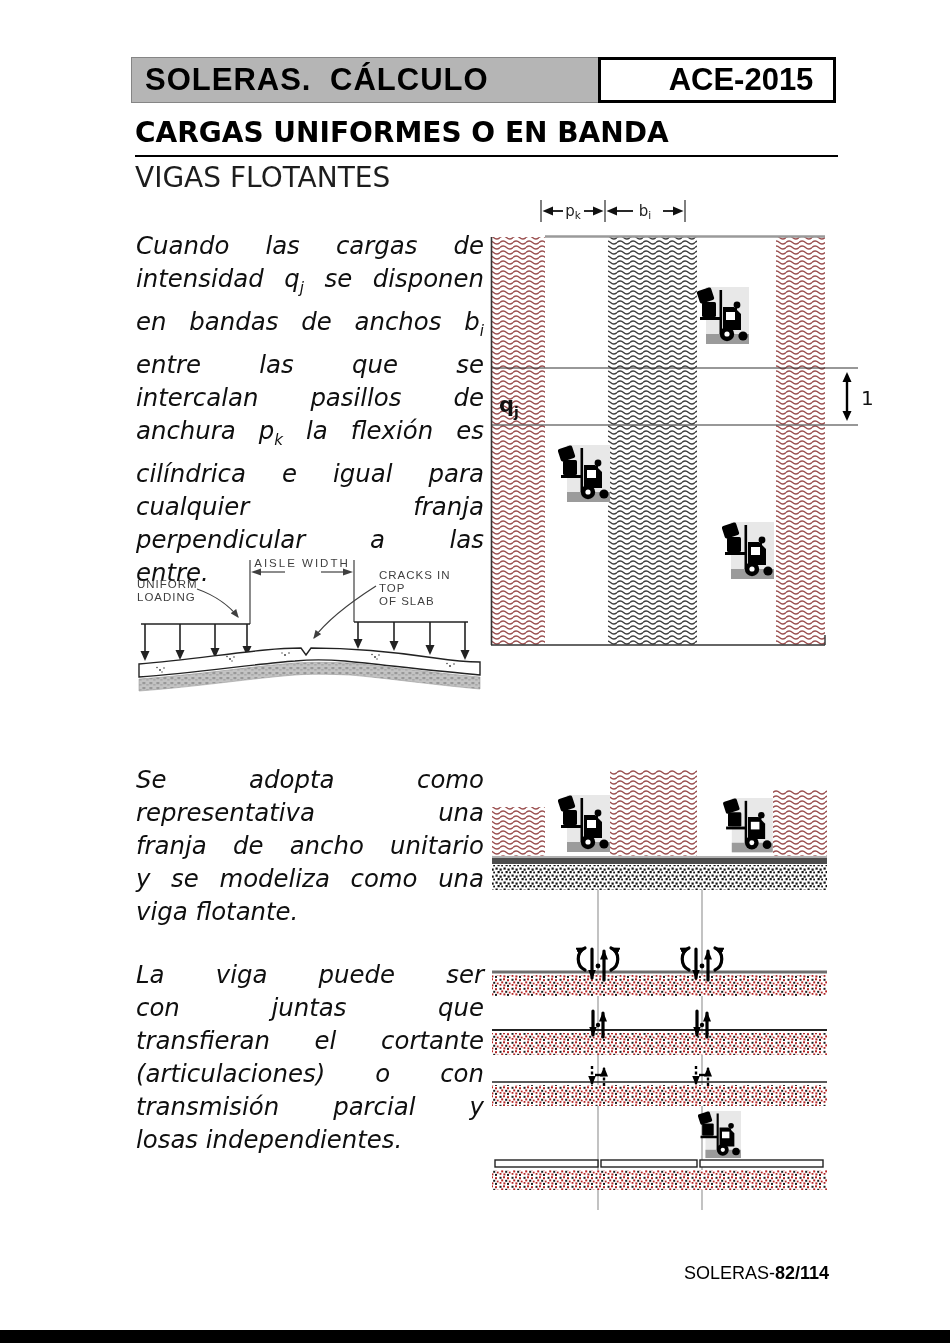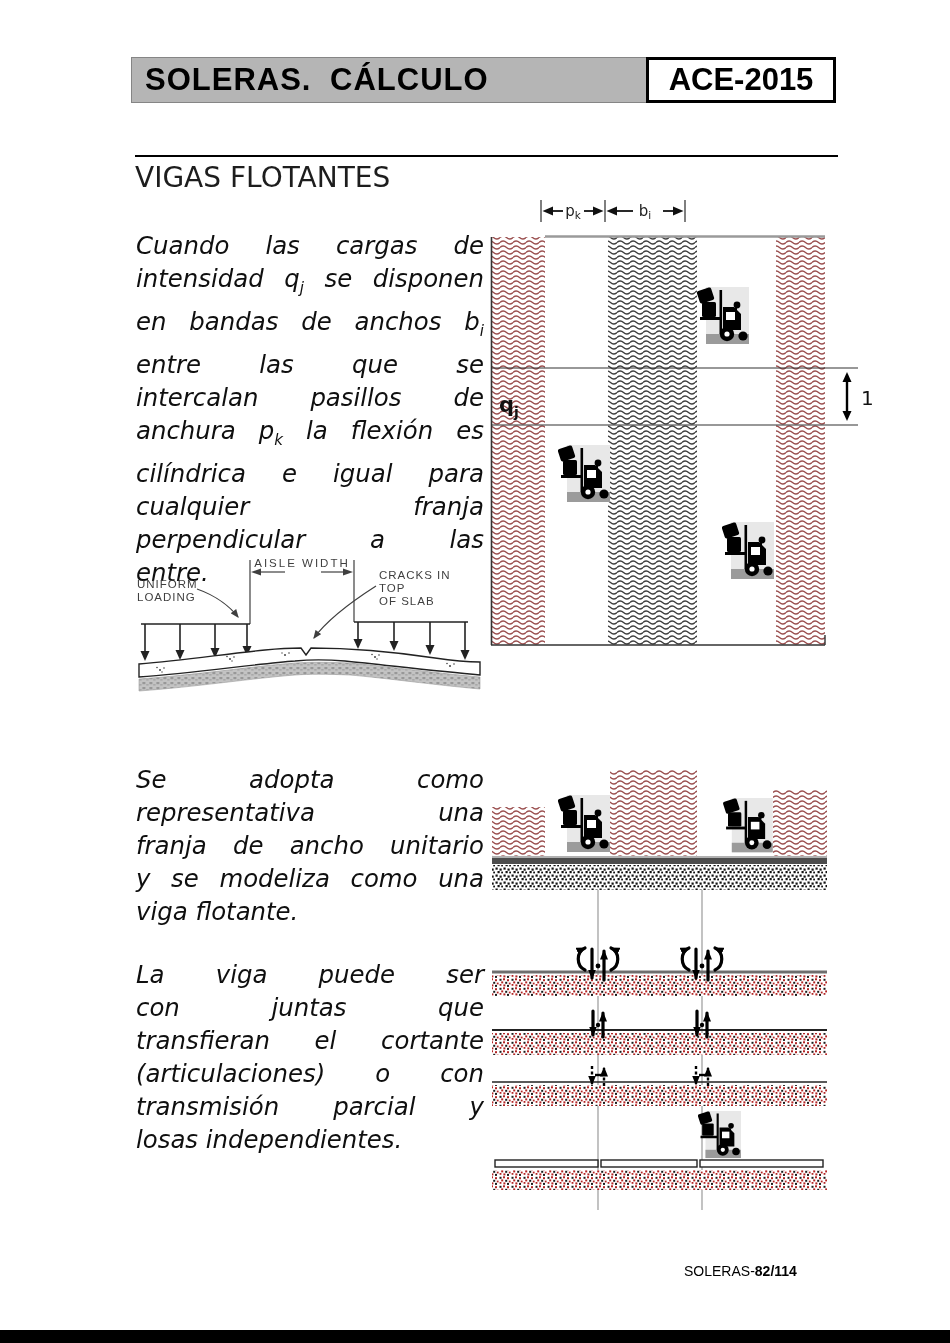--- a/index.html
+++ b/index.html
@@ -5,51 +5,52 @@
   html,body{margin:0;padding:0;background:#fff;}
   .page{position:relative;width:950px;height:1343px;background:#fff;overflow:hidden;
         font-family:"DejaVu Sans","Liberation Sans",sans-serif;}
   
   .header{position:absolute;left:131px;top:57px;width:705px;height:46px;background:#b5b5b5;
           border:1px solid #858585;display:flex;align-items:stretch;box-sizing:border-box;}
   .header-title{flex:1;font-family:"Liberation Sans",sans-serif;font-weight:bold;font-size:31px;
                 color:#000000;letter-spacing:1px;word-spacing:9px;padding:4px 0 0 13px;}
   .header-badge{width:184px;background:#fff;border:3px solid #000;margin:-1px -1px -1px 0;
                 display:flex;align-items:center;justify-content:center;
-                font-family:"Liberation Sans",sans-serif;font-weight:bold;font-size:31px;color:#000;}
+                font-family:"Liberation Sans",sans-serif;font-weight:bold;font-size:31px;color:#000;padding-left:48px;}
   
   .h1{position:absolute;left:135px;top:116px;width:705px;font-weight:bold;font-size:28px;color:#000;}
   .h1-rule{position:absolute;left:135px;top:155px;width:703px;height:2px;background:#000;}
   .h2{position:absolute;left:135px;top:161px;font-size:28px;color:#1d1d1d;}
   
   .para{position:absolute;left:136px;width:348px;font-size:24.4px;line-height:33px;color:#0f0f0f;font-style:italic;}
   #p1{top:229px}  #p2{top:763px}  #p3{top:958px}
   .jline{text-align:justify;text-align-last:justify;}
   .jline.last{text-align-last:left;}
   sub{font-size:0.62em;}
   
   .footer{position:absolute;left:684px;top:1263px;font-family:"Liberation Sans",sans-serif;
-          font-size:14px;color:#000;}
+          font-size:18px;color:#000;}
   .footer b{font-weight:bold;}
   .bottombar{position:absolute;left:0;top:1330px;width:950px;height:13px;background:#000;}
   svg.abs{position:absolute;}
   #svg-section{left:135px;top:556px;}
   #svg-right{left:487px;top:195px;}
   .svgtxt{font-family:"Liberation Sans",sans-serif;fill:#3f3f3f;}
 </style>
 </head>
 <body>
 
 <div class="page">
 
   <div class="header">
     <div class="header-title">SOLERAS. CÁLCULO</div>
     <div class="header-badge">ACE-2015</div>
   </div>
 
+  <div class="h1">CARGAS UNIFORMES O EN BANDA</div>
   <div class="h1-rule"></div>
   <div class="h2">VIGAS FLOTANTES</div>
 
   <div class="para" id="p1">
       <div class="jline">Cuando las cargas de</div>
       <div class="jline">intensidad q<sub>j</sub> se disponen</div>
       <div class="jline">en bandas de anchos b<sub>i</sub></div>
       <div class="jline">entre las que se</div>
       <div class="jline">intercalan pasillos de</div>
       <div class="jline">anchura p<sub>k</sub> la flexión es</div>

